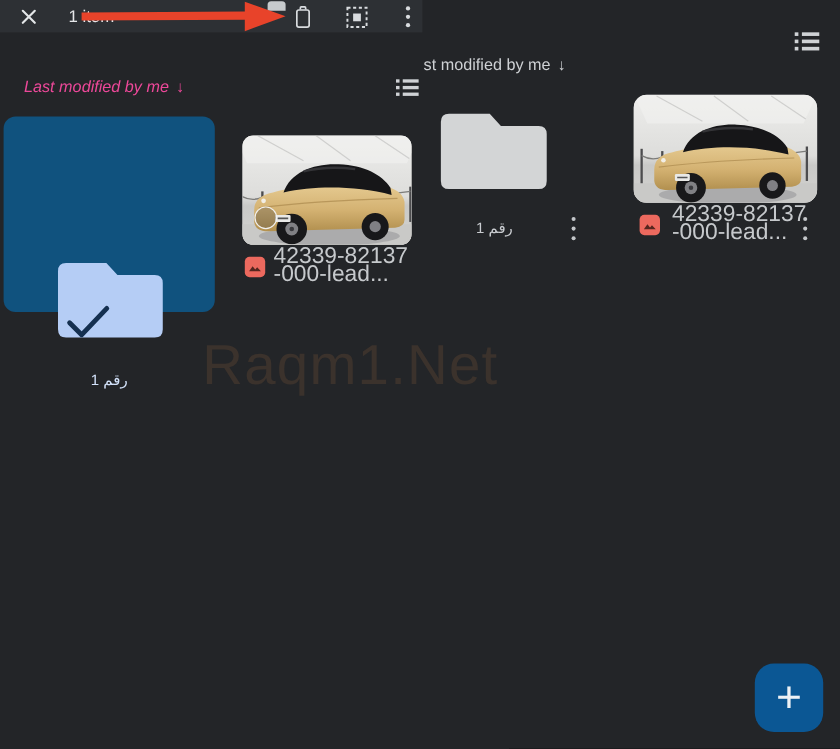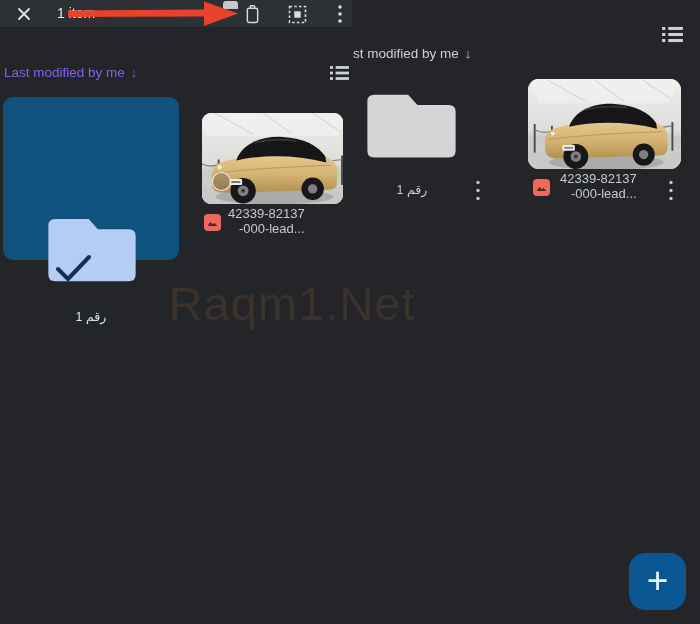--- a/index.html
+++ b/index.html
@@ -9,39 +9,39 @@
     font-family:"Liberation Sans","DejaVu Sans",sans-serif;
     -webkit-font-smoothing:antialiased;
   }
   
   .topbar{position:absolute;left:0;top:0;width:352px;height:27px;background:#2d3034;z-index:3;}
   .icon-btn{position:absolute;display:flex;align-items:center;justify-content:center;background:none;border:none;padding:0;cursor:pointer;}
   .count{position:absolute;left:57px;top:0;height:27px;line-height:27px;font-size:14px;color:#e6e8ea;}
   .hidden-share{position:absolute;left:223px;top:1px;width:15px;height:8px;background:#c7cacd;border-radius:3px 3px 0 0;z-index:4;}
   .red-arrow{position:absolute;left:64px;top:0;width:178px;height:27px;z-index:6;pointer-events:none;}
   
-  .sort-left{position:absolute;left:4px;top:64px;height:18px;line-height:18px;font-size:13.5px;color:#8b5cf6;cursor:pointer;}
+  .sort-left{position:absolute;left:20px;top:64px;height:18px;line-height:18px;font-size:13.5px;color:#ec4899;cursor:pointer;font-style:italic;}
   .sort-right{position:absolute;left:353px;top:25px;height:18px;line-height:18px;font-size:13.5px;color:#ced1d4;cursor:pointer;margin-top:20px;}
   .sort-arrow{margin-left:6px;font-size:13px;}
   .listtoggle-left{left:327px;top:61px;width:24px;height:24px;}
   .listtoggle-right{left:658px;top:22px;width:28px;height:24px;}
   
   .sel-card{position:absolute;left:3px;top:97px;width:176px;height:163px;background:#10527e;border-radius:10px;cursor:pointer;}
   .sel-card .foldersvg{position:absolute;left:42px;top:114px;}
   .checkmark{position:absolute;left:50px;top:155px;}
   .sel-card .name{position:absolute;left:0;top:212px;width:176px;text-align:center;font-size:12.5px;color:#d3e2fa;}
   .thumb{position:absolute;overflow:hidden;cursor:pointer;background:#d8d8d6;}
   .thumb-left{left:202px;top:113px;width:141px;height:91px;border-radius:9px;}
   .thumb-right{left:528px;top:79px;width:153px;height:90px;border-radius:11px;}
   .sel-circle{position:absolute;left:212px;top:172px;width:17px;height:17px;border:1.6px solid rgba(245,245,245,.95);
     border-radius:50%;background:rgba(70,70,70,.30);z-index:2;cursor:pointer;}
   .file-chip{position:absolute;width:17px;height:17px;border-radius:4px;background:#ec695e;display:flex;align-items:center;justify-content:center;}
   .chip-left{left:204px;top:214px;}
   .chip-right{left:533px;top:179px;}
-  .fname{position:absolute;font-size:13px;line-height:15px;color:#c6c9cc;white-space:nowrap;text-align:right;}
+  .fname{position:absolute;font-size:19px;line-height:15px;color:#c6c9cc;white-space:nowrap;}
   .fname-left{left:228px;top:206px;}
   .fname-right{left:560px;top:171px;}
   
   .folder-plain{position:absolute;left:364px;top:87px;cursor:pointer;}
   .folder-plain-name{position:absolute;left:356px;top:182px;width:112px;text-align:center;font-size:12.5px;color:#c9ccd0;cursor:pointer;}
   .dots-btn{position:absolute;width:20px;height:30px;}
   .dots-folder{left:468px;top:176px;}
   .dots-image{left:661px;top:176px;}
   
   .watermark{position:absolute;left:0;top:276px;width:584px;text-align:center;

